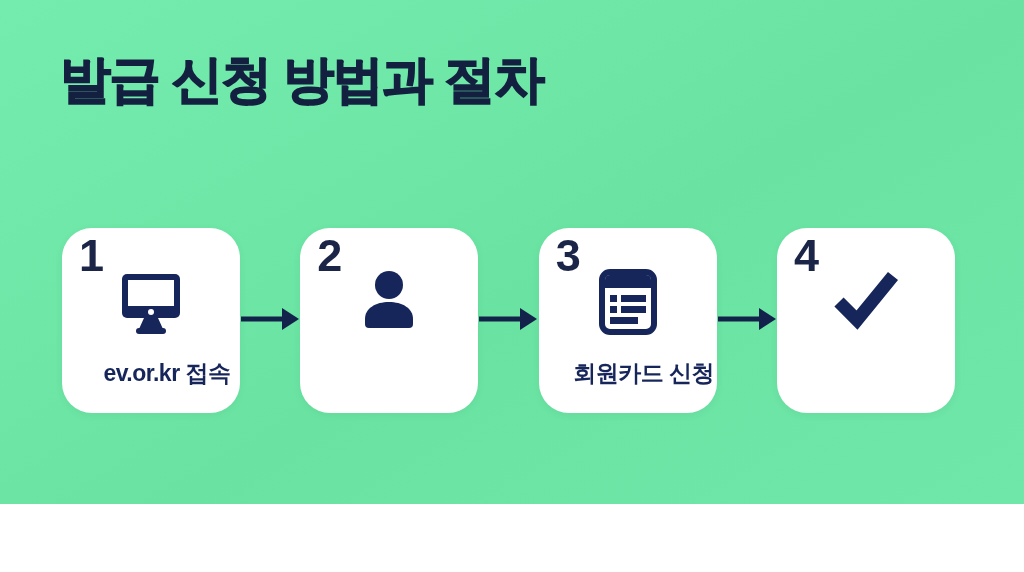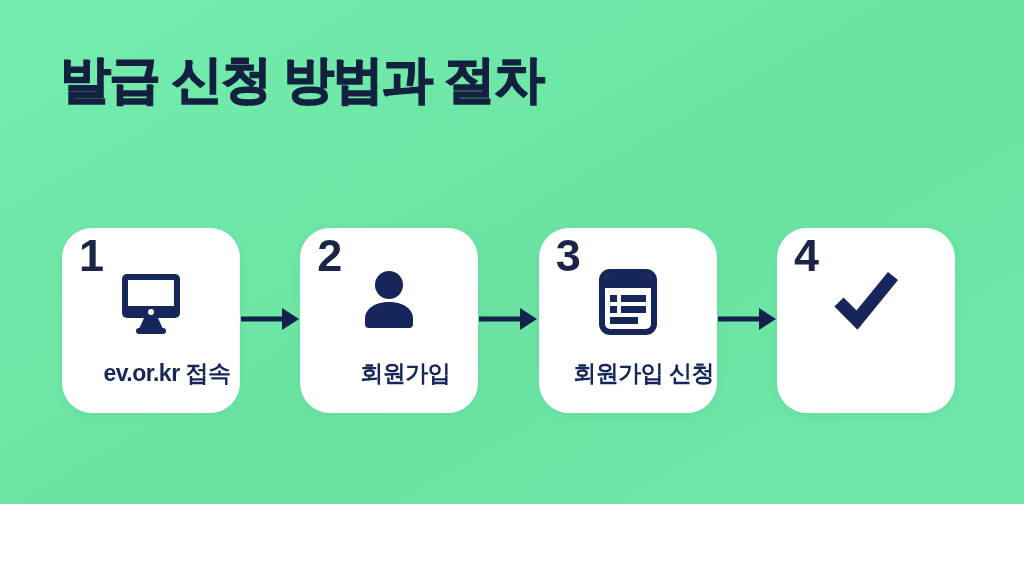--- a/index.html
+++ b/index.html
@@ -112,21 +112,20 @@
     </div>
 
     <div class="step-card">
       <div class="step-number">2</div>
       <div class="step-icon-wrap">
         <svg width="66" height="68" viewBox="0 0 66 68" aria-hidden="true">
           <circle cx="33" cy="17" r="14" fill="#16265A"></circle>
           <path d="M13,60 Q9,60 9,56 L9,51 C9,40 20,34 33,34 C46,34 57,40 57,51 L57,56 Q57,60 53,60 Z" fill="#16265A"></path>
         </svg>
       </div>
-      <div class="step-label">회원가입</div>
     </div>
 
     <div class="arrow-cell">
       <svg width="58" height="26" viewBox="0 0 58 26" aria-hidden="true">
         <rect x="0" y="10.5" width="44" height="5" fill="#13224A"></rect>
         <polygon points="41,2 58,13 41,24" fill="#13224A"></polygon>
       </svg>
     </div>
 
     <div class="step-card">
@@ -135,21 +134,21 @@
         <svg width="66" height="68" viewBox="0 0 66 68" aria-hidden="true">
           <rect x="7" y="4" width="52" height="60" rx="8" fill="none" stroke="#16265A" stroke-width="6"></rect>
           <path d="M10,12 Q10,7 15,7 L51,7 Q56,7 56,12 L56,20 L10,20 Z" fill="#16265A"></path>
           <rect x="15" y="27" width="7" height="7" fill="#16265A"></rect>
           <rect x="26" y="27" width="25" height="7" fill="#16265A"></rect>
           <rect x="15" y="38" width="7" height="7" fill="#16265A"></rect>
           <rect x="26" y="38" width="25" height="7" fill="#16265A"></rect>
           <rect x="15" y="49" width="28" height="7" fill="#16265A"></rect>
         </svg>
       </div>
-      <div class="step-label">회원가입 신청</div>
+      <div class="step-label">회원카드 신청</div>
     </div>
 
     <div class="arrow-cell">
       <svg width="58" height="26" viewBox="0 0 58 26" aria-hidden="true">
         <rect x="0" y="10.5" width="44" height="5" fill="#13224A"></rect>
         <polygon points="41,2 58,13 41,24" fill="#13224A"></polygon>
       </svg>
     </div>
 
     <div class="step-card">

